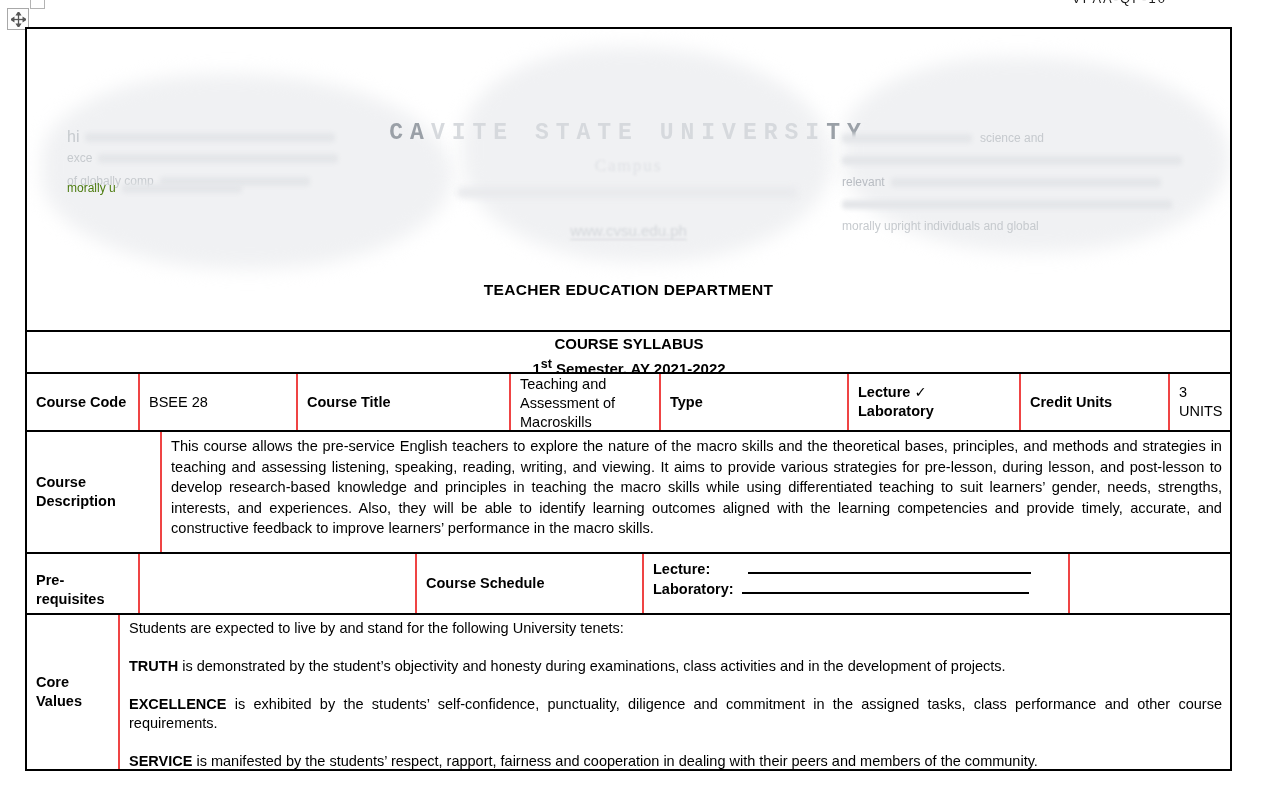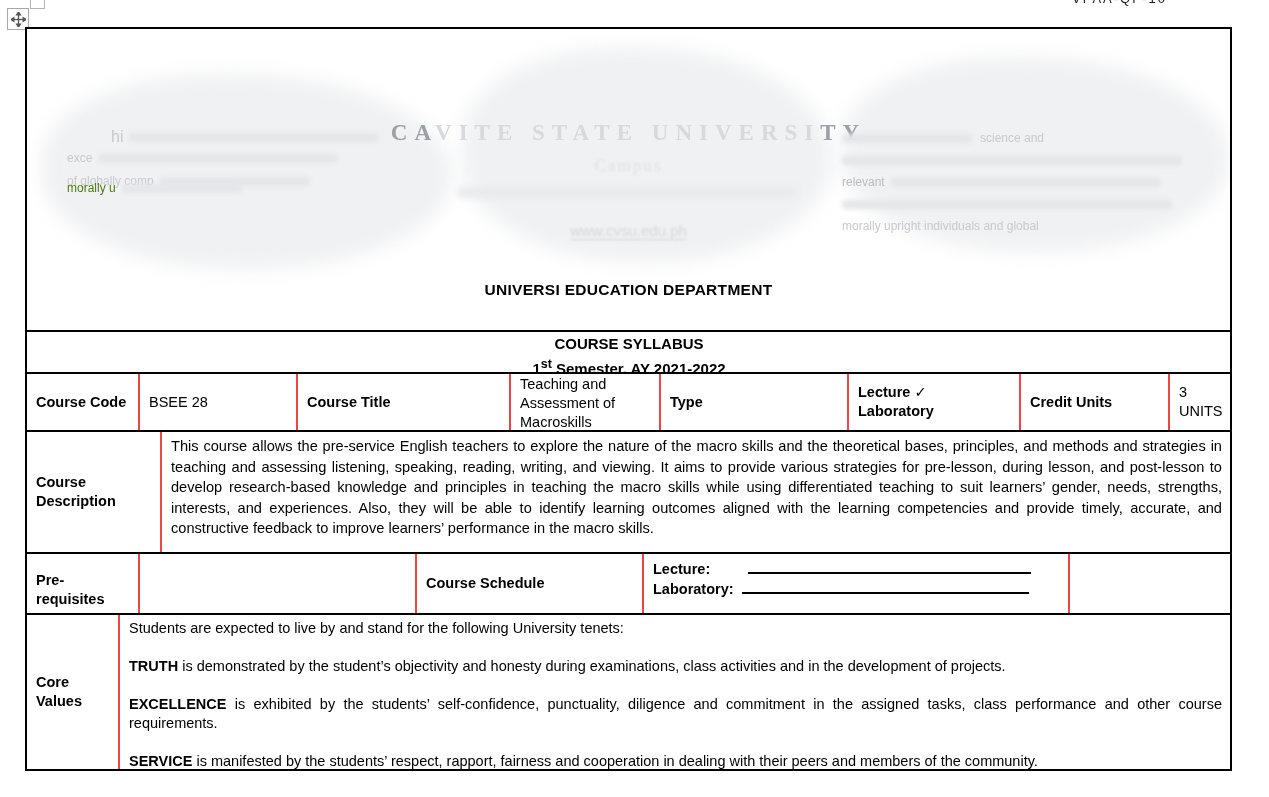--- a/index.html
+++ b/index.html
@@ -20,21 +20,21 @@
   .page{position:absolute;left:25px;top:27px;width:1207px;height:744px;
         border:2px solid #000;box-sizing:border-box;background:#fff;}
 
   
   .letterhead{position:relative;height:301px;overflow:hidden;}
   .smudge{position:absolute;background:#f0f1f3;filter:blur(9px);border-radius:45% 55% 50% 50%;}
   .faded{position:absolute;color:#c6cace;filter:blur(0.7px);white-space:nowrap;}
   .faded .bar{display:inline-block;height:9px;border-radius:4px;background:#e4e6e9;
               filter:blur(2px);vertical-align:middle;margin-left:6px;}
   .uni-name{position:absolute;left:0;right:0;top:91px;text-align:center;
-            font-family:Liberation Serif, serif;font-weight:bold;
+            font-family:Liberation Mono, monospace;font-weight:bold;
             font-size:23px;letter-spacing:7px;filter:blur(0.4px);}
   .uni-name .dark{color:#9aa0a7;}
   .uni-name .light{color:#d6d9dd;}
   .campus-line{position:absolute;left:0;right:0;top:127px;text-align:center;
                font-family:"Liberation Serif","DejaVu Serif",serif;
                font-size:17px;color:#dfe1e5;filter:blur(1.2px);letter-spacing:2px;}
   .addr-bar{position:absolute;left:430px;top:158px;width:340px;height:11px;
             background:#e9eaed;filter:blur(3px);border-radius:5px;}
   .website{position:absolute;left:0;right:0;top:193px;text-align:center;
            font-size:15px;color:#d3d6da;filter:blur(0.8px);
@@ -85,21 +85,21 @@
 </div>
 <div class="text-cursor"></div>
 
 <div class="page">
 
   <div class="letterhead">
     <div class="smudge" style="left:15px;top:45px;width:410px;height:195px;"></div>
     <div class="smudge" style="left:435px;top:18px;width:370px;height:215px;"></div>
     <div class="smudge" style="left:815px;top:28px;width:388px;height:195px;"></div>
 
-    <div class="faded" style="left:40px;top:99px;font-size:16px;margin-left:44px;">
+    <div class="faded" style="left:40px;top:99px;font-size:16px;">
       <span>hi</span><span class="bar" style="width:250px;"></span>
     </div>
     <div class="faded" style="left:40px;top:122px;font-size:12px;">
       <span>exce</span><span class="bar" style="width:240px;"></span>
     </div>
     <div class="faded" style="left:40px;top:145px;font-size:12px;">
       <span>of globally comp</span><span class="bar" style="width:150px;"></span>
     </div>
     <div class="faded" style="left:40px;top:152px;font-size:12px;color:#4d7c0f;">
       <span>morally u</span><span class="bar" style="width:120px;"></span>
@@ -121,21 +121,21 @@
     <div class="faded" style="left:815px;top:146px;font-size:12px;color:#b8bcc2;">
       <span>relevant</span><span class="bar" style="width:270px;"></span>
     </div>
     <div class="faded" style="left:815px;top:168px;font-size:12px;">
       <span class="bar" style="width:330px;margin-left:0;"></span>
     </div>
     <div class="faded" style="left:815px;top:190px;font-size:12px;">
       <span>morally upright individuals and global</span>
     </div>
 
-    <div class="dept-title">UNIVERSI EDUCATION DEPARTMENT</div>
+    <div class="dept-title">TEACHER EDUCATION DEPARTMENT</div>
   </div>
 
   <div class="stable">
 
     <div class="t-row title-row">
       <div class="t-cell title-cell">
         <div>COURSE SYLLABUS</div>
         <div><span>1</span><sup>st</sup><span> Semester, AY 2021-2022</span></div>
       </div>
     </div>

